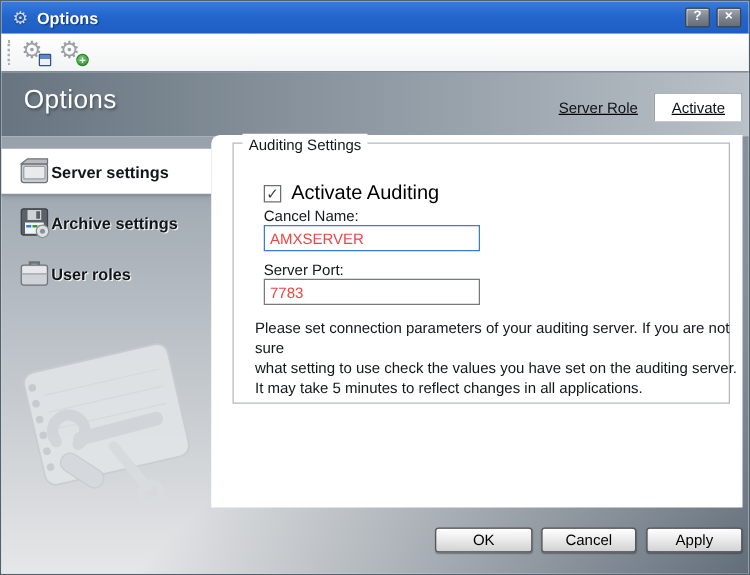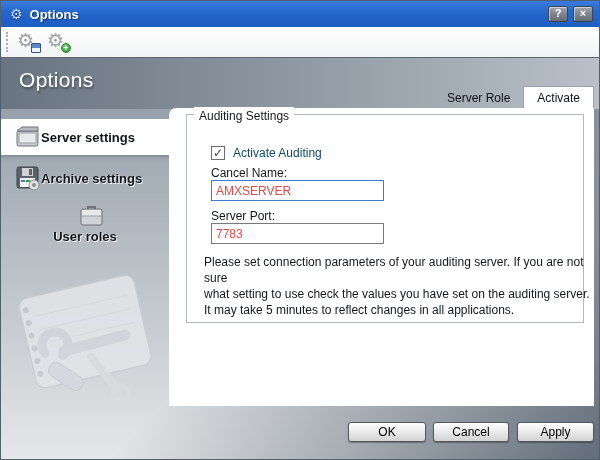--- a/index.html
+++ b/index.html
@@ -29,21 +29,21 @@
     background:linear-gradient(#5d87c6 0%, #5d87c6 45%, #eef2f8 45%); }
   .badge.plus{ border:1px solid #2c7f2c; border-radius:50%; background:radial-gradient(circle at 35% 30%, #6cc96c, #2f9a2f);
     color:#fff; font-size:9px; font-weight:bold; line-height:9px; text-align:center; }
 
   
   .header{ position:absolute; left:0; top:56px; width:100%; height:52px;
     border-top:1px solid #5c6772;
     background:linear-gradient(to right, #68747f 0%, #8b96a0 45%, #b9c0c7 100%); }
   .header-title{ position:absolute; left:18px; top:10px; font-size:21px; color:#fff;
     letter-spacing:.3px; text-shadow:1px 2px 2px rgba(35,45,55,.55); }
-  .tabs{ position:absolute; right:5px; bottom:0; display:flex; align-items:flex-end; }
+  .tabs{ position:absolute; right:5px; bottom:12px; display:flex; align-items:flex-end;text-decoration:underline; }
   .tab{ padding:4px 13px 4px; font-size:12px; color:#0e1318; cursor:default; }
   .tab.selected{ background:#fff; border:1px solid #9aa1a7; border-bottom:none; border-radius:2px 2px 0 0; }
 
   
   .body{ position:absolute; left:0; top:108px; width:100%; height:352px;
     background:
       linear-gradient(315deg, rgba(85,98,111,.92) 0%, rgba(85,98,111,0) 52%),
       linear-gradient(to bottom, #97a1ab, #e6e7e8); }
 
   
@@ -51,33 +51,33 @@
 
   
   .side-item{ position:absolute; left:0; width:168px; display:flex; align-items:center; cursor:default; z-index:4; }
   .side-item .side-icon{ margin-left:13px; width:27px; height:26px; flex:none; }
   .side-label{ font-size:13px; font-weight:bold; color:#121519;
     text-shadow:1px 1px 0 rgba(255,255,255,.85), -1px 0 1px rgba(255,255,255,.4); }
   .side-item.selected{ top:10px; height:36px; background:#fff;
     box-shadow:0 2px 0 rgba(130,140,150,.55), 0 3px 3px rgba(120,130,140,.35); }
   .side-item.selected .side-label{ text-shadow:none; }
   .side-item.archive{ top:53px; height:32px; }
-  .side-item.users{ top:94px; height:32px;flex-direction:column; }
+  .side-item.users{ top:94px; height:32px; }
 
   
   .content-panel{ position:absolute; left:168px; top:107px; width:425px; height:298px;
     background:#fff; border-radius:7px 0 0 0; z-index:5; }
   .group-box{ position:absolute; left:17px; top:6px; width:398px; height:209px;
     border:1px solid #b4b9be; }
   .group-title{ position:absolute; top:-8px; left:7px; background:#fff; padding:2px 5px;
     font-size:12px; color:#14181c; }
   .cb-row{ position:absolute; left:24px; top:31px; display:flex; align-items:center; }
   .checkbox{ width:14px; height:14px; border:1px solid #6b6f73; background:#fff;
     font-size:12px; font-weight:bold; color:#3a4046; line-height:12px; text-align:center; cursor:default; }
-  .cb-label{ margin-left:8px; font-size:12px; color:#0c4a6e; }
+  .cb-label{ margin-left:8px; font-size:16px; color:#000000; }
   .fld-label{ position:absolute; left:24px; font-size:12px; color:#14181c; }
   .lab-name{ top:51px; } .lab-port{ top:94px; }
   .text-input{ position:absolute; left:24px; width:173px; height:21px; font-size:12px;
     font-family:"Liberation Sans","DejaVu Sans",sans-serif; padding:0 4px; color:#ef4444; background:#fff; outline:none; }
   .inp-name{ top:65px; border:1px solid #3a7bd5; }
   .inp-port{ top:108px; border:1px solid #767a7e; }
   .help{ position:absolute; left:17px; top:139px; width:398px; font-size:12px;
     line-height:16px; color:#14181c; }
 
   

